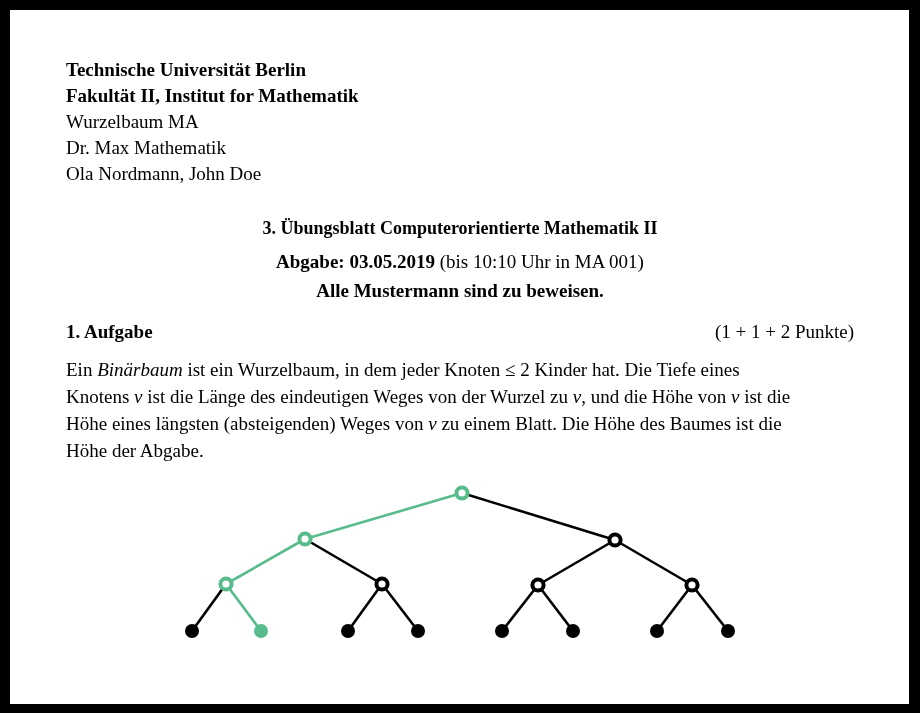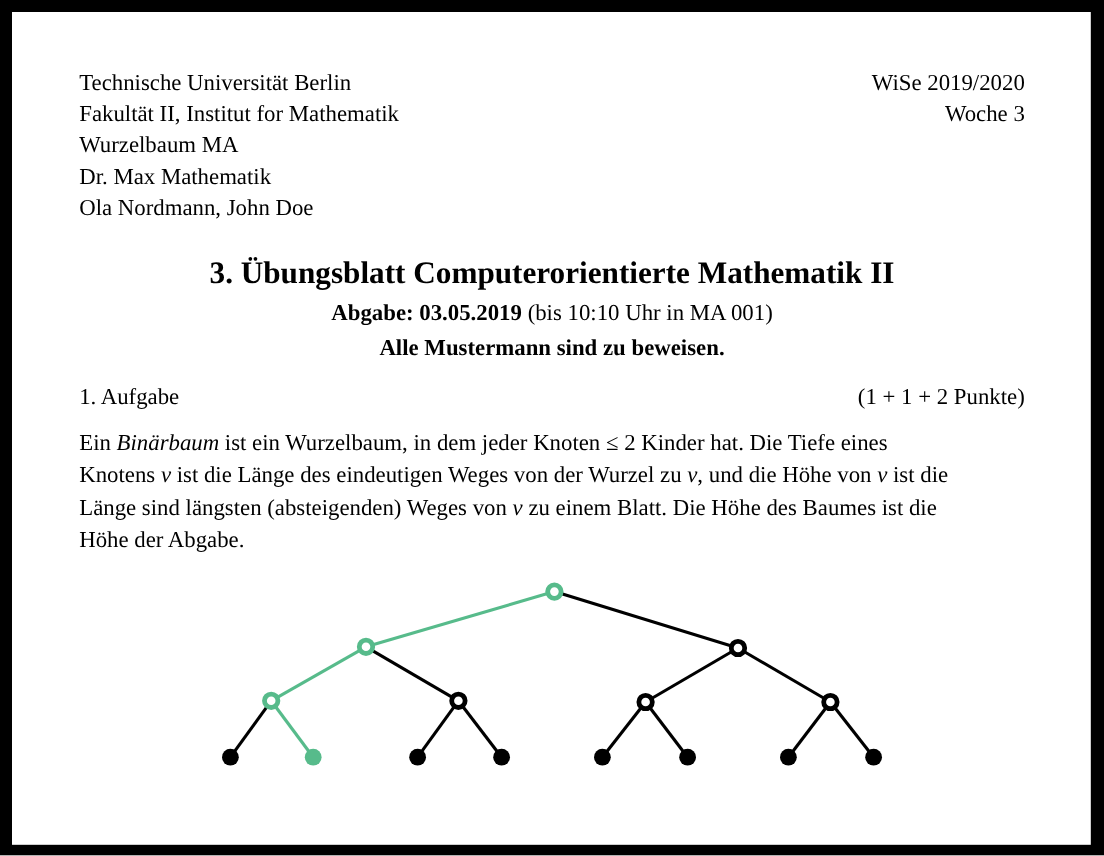--- a/index.html
+++ b/index.html
@@ -17,26 +17,26 @@
     background: #ffffff;
     box-sizing: border-box;
     padding: 47px 55px 0 56px;
     font-family: "Liberation Serif", "DejaVu Serif", serif;
     font-size: 19px;
     color: #000000;
   }
   .hdr { display: flex; justify-content: space-between; align-items: flex-start; }
   .hdr-left .line, .hdr-right .line { line-height: 26px; white-space: nowrap; }
   .hdr-right { text-align: right; }
-  .bold { font-weight: normal; }
+  .bold { font-weight: bold; }
   .title {
     margin-top: 26px;
     text-align: center;
     font-weight: bold;
-    font-size: 26px;
+    font-size: 18px;
     line-height: 30px;
   }
   .deadline {
     margin-top: 5px;
     text-align: center;
     line-height: 28px;
   }
   .note {
     margin-top: 1px;
     text-align: center;
@@ -67,39 +67,35 @@
   <div class="sheet">
 
     <div class="hdr">
       <div class="hdr-left">
         <div class="line bold">Technische Universität Berlin</div>
         <div class="line bold">Fakultät II, Institut for Mathematik</div>
         <div class="line">Wurzelbaum MA</div>
         <div class="line">Dr. Max Mathematik</div>
         <div class="line">Ola Nordmann, John Doe</div>
       </div>
-      <div class="hdr-right">
-        <div class="line bold">WiSe 2019/2020</div>
-        <div class="line">Woche 3</div>
-      </div>
     </div>
 
     <div class="title">3. Übungsblatt Computerorientierte Mathematik II</div>
     <div class="deadline"><span style="font-weight: bold;">Abgabe: 03.05.2019</span><span> (bis 10:10 Uhr in MA 001)</span></div>
     <div class="note">Alle Mustermann sind zu beweisen.</div>
 
     <div class="task-row">
       <div class="bold">1. Aufgabe</div>
       <div>(1 + 1 + 2 Punkte)</div>
     </div>
 
     <div class="para">
       <div class="pline"><span>Ein </span><span style="font-style: italic;">Binärbaum</span><span> ist ein Wurzelbaum, in dem jeder Knoten ≤ 2 Kinder hat. Die Tiefe eines</span></div>
       <div class="pline"><span>Knotens </span><span style="font-style: italic;">v</span><span> ist die Länge des eindeutigen Weges von der Wurzel zu </span><span style="font-style: italic;">v</span><span>, und die Höhe von </span><span style="font-style: italic;">v</span><span> ist die</span></div>
-      <div class="pline"><span>Länge sind längsten (absteigenden) Weges von </span><span style="font-style: italic;">v</span><span> zu einem Blatt. Die Höhe des Baumes ist die</span></div>
+      <div class="pline"><span>Höhe eines längsten (absteigenden) Weges von </span><span style="font-style: italic;">v</span><span> zu einem Blatt. Die Höhe des Baumes ist die</span></div>
       <div class="pline"><span>Höhe der Abgabe.</span></div>
     </div>
 
   </div>
 
   <svg class="tree-svg" viewBox="0 0 920 713" xmlns="http://www.w3.org/2000/svg">
       <line x1="462" y1="493" x2="305" y2="539" stroke="#57bb8b" stroke-width="2.6"></line>
       <line x1="462" y1="493" x2="615" y2="540" stroke="#000000" stroke-width="2.6"></line>
       <line x1="305" y1="539" x2="226" y2="584" stroke="#57bb8b" stroke-width="2.6"></line>
       <line x1="305" y1="539" x2="382" y2="584" stroke="#000000" stroke-width="2.6"></line>

